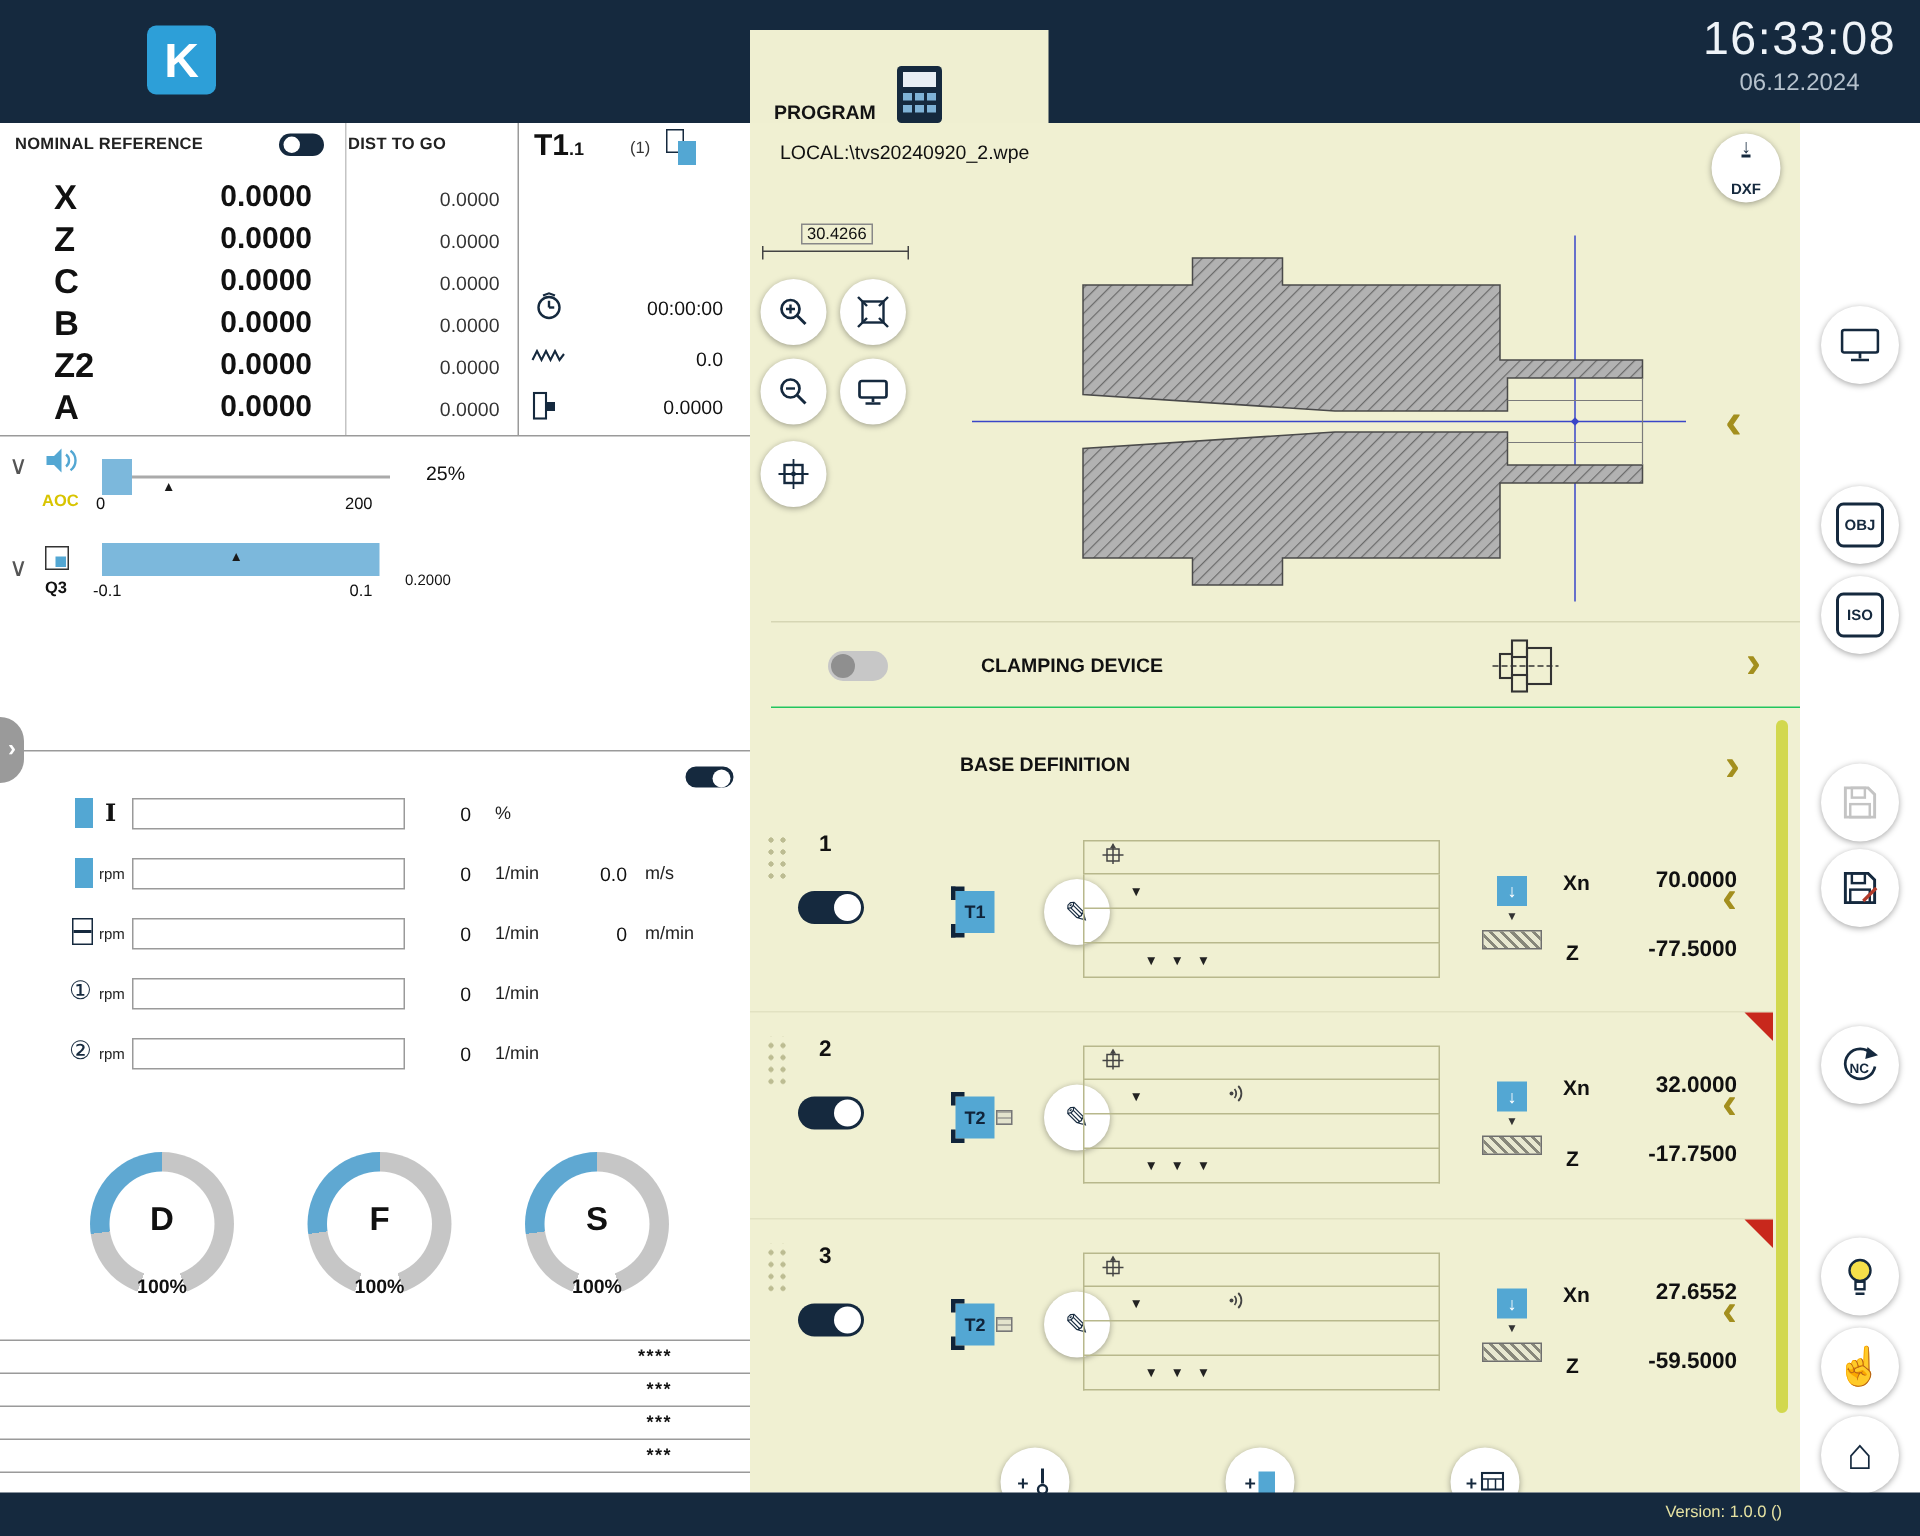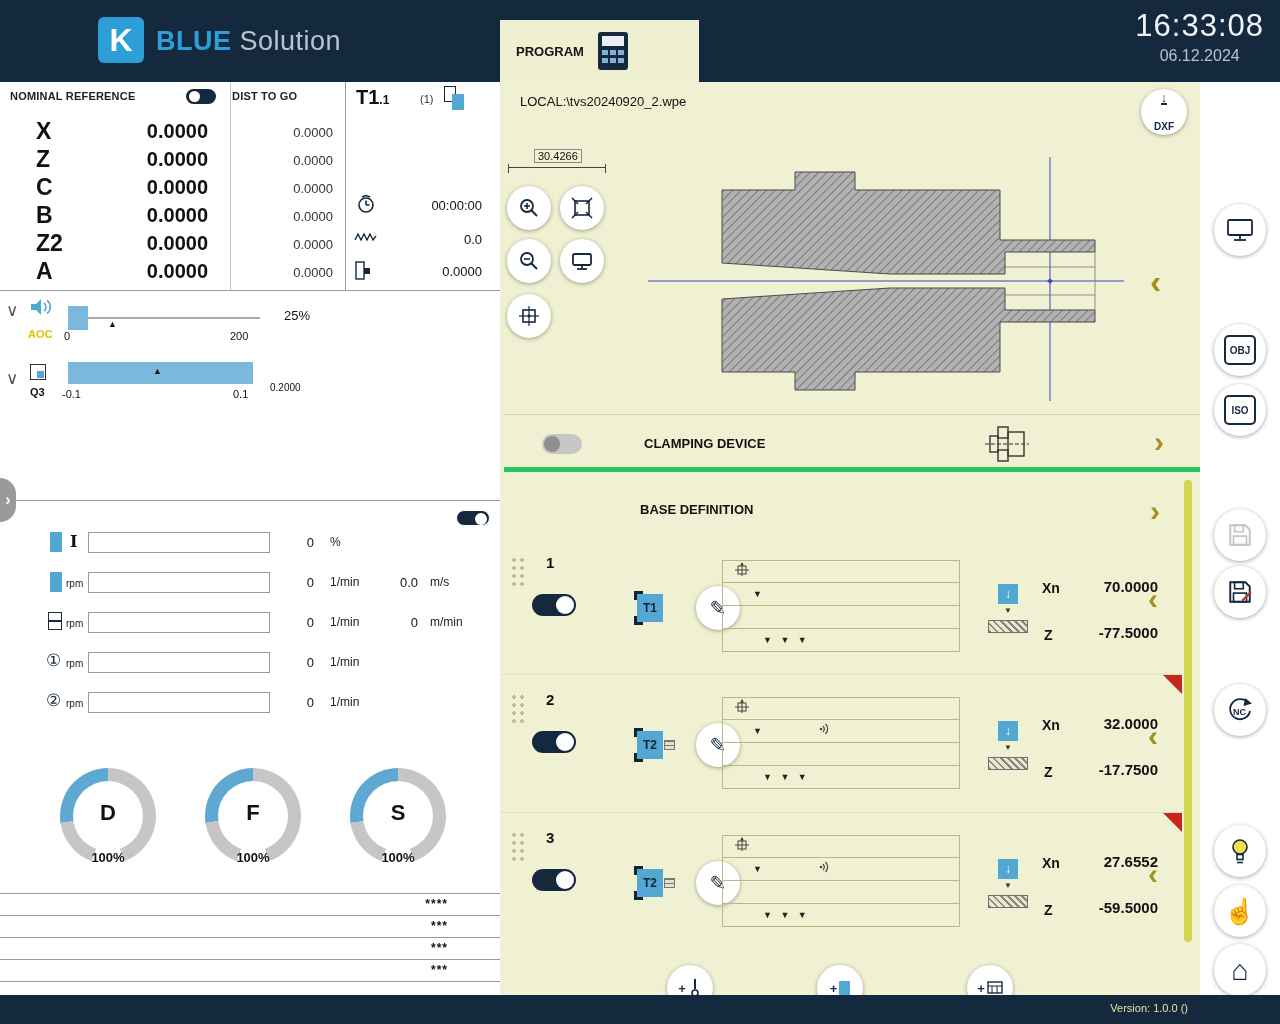--- a/index.html
+++ b/index.html
@@ -6,21 +6,21 @@
 body{width:1280px;height:1024px;position:relative;overflow:hidden;background:#fff;
      font-family:"Liberation Sans",sans-serif;color:#111}
 .abs{position:absolute}
 
 #topbar{position:absolute;left:0;top:0;width:1280px;height:82px;background:#15293e}
 .logo-sq{position:absolute;left:98px;top:17px;width:46px;height:46px;background:#2d9fd8;border-radius:6px;
          color:#fff;font-size:32px;font-weight:bold;display:flex;align-items:center;justify-content:center}
 .logo-text{position:absolute;left:156px;top:26px;font-size:27px;letter-spacing:.5px}
 .logo-bold{color:#2d9fd8;font-weight:bold}
 .logo-light{color:#b9c4cf}
-.tab{position:absolute;top:20px;height:62px;display:flex;align-items:center;gap:14px;padding:0 16px;
+.tab{position:absolute;top:20px;height:62px;display:flex;align-items:flex-end;gap:14px;padding:0 16px;
      font-size:13px;font-weight:bold;color:#141414;cursor:pointer}
 #tab-program{left:500px;width:199px;background:#efefd1}
 #tab-oor{left:699px;width:192px;background:#f7f7e2;border-left:2px solid #15293e}
 .clockbox{position:absolute;top:8px;right:16px;text-align:center}
 .clock{font-size:31px;color:#eef3f8;letter-spacing:1px}
 .date{font-size:16px;color:#b6c2cd;margin-top:3px}
 
 #lp{position:absolute;left:0;top:82px;width:500px;height:913px;background:#fff}
 #rp{position:absolute;left:500px;top:82px;width:700px;height:913px;background:#f0f0d2}
 #sb{position:absolute;left:1200px;top:82px;width:80px;height:913px;background:#fff}
@@ -94,24 +94,20 @@
   justify-content:center;font-size:10px;font-weight:bold;color:#15293e}
 .edge-handle{position:absolute;left:0;top:478px;width:16px;height:44px;background:#9a9a9a;
   border-radius:0 22px 22px 0;color:#fff;display:flex;align-items:center;justify-content:center;
   font-size:16px;font-weight:bold;z-index:5;cursor:pointer}
 </style>
 </head>
 <body>
 
 <div id="topbar">
   <div class="logo-sq">K</div>
-  <div class="logo-text">
-    <span class="logo-bold">BLUE</span>
-    <span class="logo-light">Solution</span>
-  </div>
   <div class="tab" id="tab-program">
     <span>PROGRAM</span>
     <svg width="30" height="38" viewBox="0 0 30 38">
       <rect x="0" y="0" width="30" height="38" rx="3" fill="#15293e"></rect>
       <rect x="4" y="4" width="22" height="10" fill="#e8eef4"></rect>
       <g fill="#7fb2d6">
         <rect x="4" y="18" width="6" height="5"></rect>
           <rect x="12" y="18" width="6" height="5"></rect>
           <rect x="20" y="18" width="6" height="5"></rect>
         <rect x="4" y="26" width="6" height="5"></rect>
@@ -359,21 +355,21 @@
       <path d="M82,35 H155 V17 H215 V35 H360 V85 H455 V97 H365 V119 L250,119 L82,108 Z" fill="url(#hatch)" stroke="#4a4a4a" stroke-width="1"></path>
       <path d="M82,217 H155 V235 H215 V217 H360 V167 H455 V155 H365 V133 L250,133 L82,144 Z" fill="url(#hatch)" stroke="#4a4a4a" stroke-width="1"></path>
       <line x1="365" y1="112" x2="455" y2="112" stroke="#7a7a7a" stroke-width="0.8"></line>
       <line x1="365" y1="140" x2="455" y2="140" stroke="#7a7a7a" stroke-width="0.8"></line>
       <line x1="455" y1="97" x2="455" y2="155" stroke="#7a7a7a" stroke-width="0.8"></line>
       <rect x="408" y="124" width="4" height="4" transform="rotate(45 410 126)" fill="#3946c8"></rect>
     </svg>
   </div>
   <span class="chev" style="left:650px;top:182px;font-size:34px">‹</span>
 
-  <div class="abs" style="left:4px;top:332px;width:700px;height:58px;border-top:1px solid #d6d6b4;border-bottom:5px solid #22c55e">
+  <div class="abs" style="left:14px;top:332px;width:700px;height:58px;border-top:1px solid #d6d6b4;border-bottom:1px solid #22c55e">
     <div class="tgl off" style="left:38px;top:19px;width:40px;height:20px">
       <span class="knob" style="left:2px;top:2px;width:16px;height:16px"></span>
     </div>
     <span class="abs" style="left:140px;top:21px;font-size:13px;font-weight:600">CLAMPING DEVICE</span>
     <span class="abs" style="left:480px;top:7px">
       <svg width="46" height="44" viewBox="0 0 46 44">
         <rect x="14" y="5" width="10" height="11" fill="none" stroke="#333" stroke-width="1.4"></rect>
         <rect x="14" y="28" width="10" height="11" fill="none" stroke="#333" stroke-width="1.4"></rect>
         <rect x="24" y="10" width="16" height="24" fill="none" stroke="#333" stroke-width="1.4"></rect>
         <rect x="6" y="14" width="8" height="16" fill="none" stroke="#333" stroke-width="1.4"></rect>

